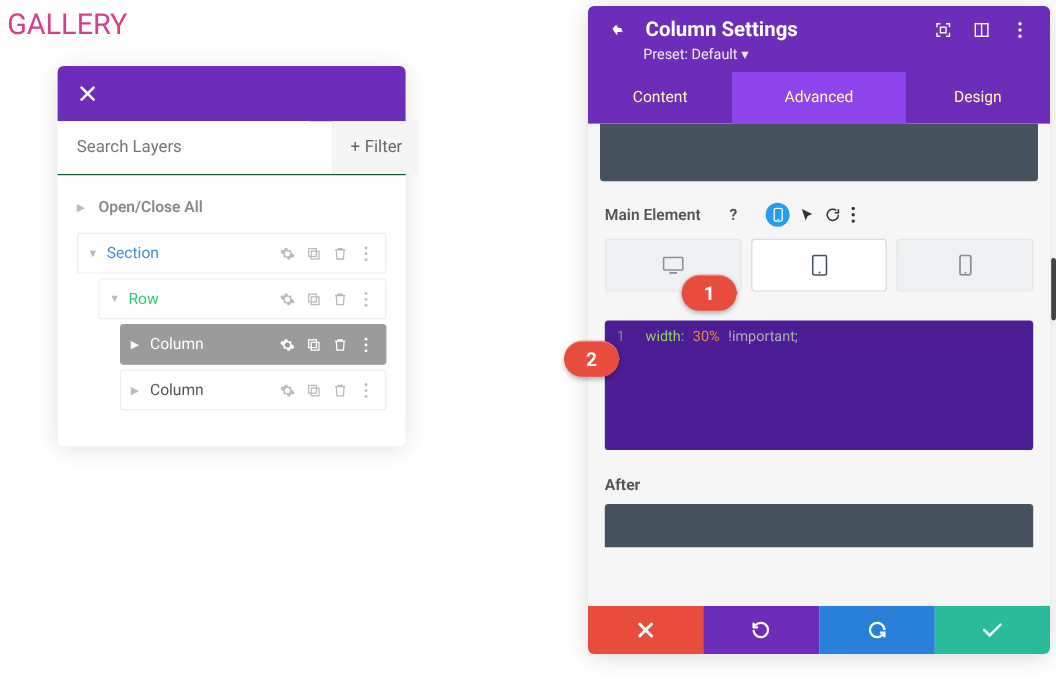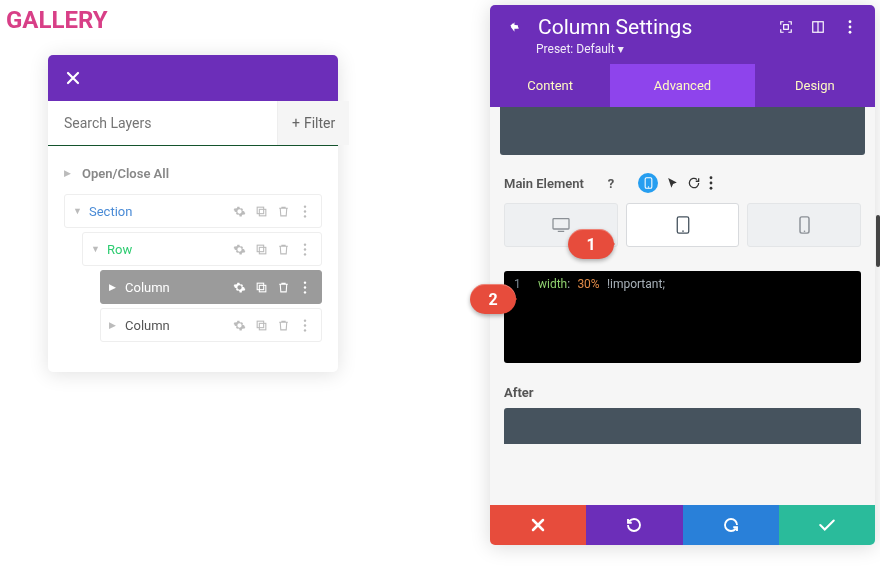--- a/index.html
+++ b/index.html
@@ -1,18 +1,18 @@
 <!DOCTYPE html>
 <html><head>
 <meta charset="utf-8">
 <style>
 * { box-sizing: border-box; margin: 0; padding: 0; font-family: -apple-system, BlinkMacSystemFont, "Segoe UI", Roboto, sans-serif; }
 body { width: 880px; height: 569px; background: #fff; position: relative; overflow: hidden; }
 
-.gallery-title { color: #d83f87; font-size: 24px; font-weight: 700; padding: 6px 6px 0 6px; }
+.gallery-title { color: #d83f87; font-size: 24px; font-weight: 400; padding: 6px 6px 0 6px; }
 
 
 .layers-panel { position: absolute; left: 48px; top: 55px; width: 290px; background: #fff; border-radius: 5px; box-shadow: 0 2px 20px rgba(0,0,0,0.12); }
 .layers-header { background: #6c2eb9; color: #fff; padding: 16px 18px; border-radius: 5px 5px 0 0; display: flex; align-items: center; }
 .layers-header-title { font-size: 16px; font-weight: 600; flex: 1; }
 .layers-header .close { font-size: 16px; cursor: pointer; }
 
 .search-row { display: flex; border-bottom: 1px solid #14532d; gap: 19px; }
 .search-input { flex: 1; border: none; padding: 14px 16px; font-size: 14px; color: #888; outline: none; }
 .filter-btn { background: #f5f5f5; border: none; border-left: 1px solid #eee; padding: 0 14px; font-size: 14px; color: #666; cursor: pointer; display: flex; align-items: center; gap: 4px; }
@@ -36,21 +36,21 @@
 .col-row.active { background: #9b9b9b; color: #fff; border-color: #9b9b9b; }
 .col-row.active .tree-actions { color: #fff; }
 .col-row.active .caret { color: #fff; }
 .col-row.active .tree-label { color: #fff; }
 
 
 .settings-panel { position: absolute; right: 5px; top: 5px; width: 385px; height: 540px; background: #f6f6f6; border-radius: 5px; box-shadow: 0 2px 20px rgba(0,0,0,0.15); display: flex; flex-direction: column; overflow: hidden; }
 
 .settings-bar { background: #6c2eb9; color: #fff; padding: 10px 16px 8px 16px; }
 .settings-bar-top { display: flex; align-items: center; gap: 14px; }
-.settings-title { font-size: 21px; font-weight: 400; flex: 1; }
+.settings-title { font-size: 17px; font-weight: 700; flex: 1; }
 .bar-icon { width: 18px; height: 18px; display: inline-flex; align-items: center; justify-content: center; cursor: pointer; }
 .preset { font-size: 12px; opacity: .9; margin-top: 3px; margin-left: 30px; }
 
 .tabs { display: flex; background: #6c2eb9; }
 .tab { flex: 1; text-align: center; padding: 14px 0; color: #fef9c3; font-size: 13px; cursor: pointer; }
 .tab.active { background: #8e44ec; }
 .tab.adv { flex: 1.2; }
 
 .settings-body { flex: 1; overflow: hidden; padding: 0 0 0 0; position: relative; }
 .code-block { background: #46535e; height: 48px; margin: 0 10px; border-radius: 0 0 3px 3px; }
@@ -58,21 +58,21 @@
 .main-element-row { display:flex; align-items:center; gap:24px; padding: 18px 14px 10px 14px; font-size:13px; color:#555; }
 .me-label { font-weight:600; }
 .me-q { font-weight:700; }
 .me-iconset { display:flex; gap:8px; align-items:center; color:#555; }
 .me-phone-badge { width:20px; height:20px; border-radius:50%; background:#269ef0; color:#fff; display:inline-flex; align-items:center; justify-content:center; font-size:11px; }
 
 .device-tabs { display:flex; gap:8px; padding: 0 14px; }
 .device-tab { flex:1; height:44px; background:#eef0f2; border:1px solid #e3e5e7; border-radius:3px; display:flex; align-items:center; justify-content:center; color:#8a8f95; cursor:pointer; }
 .device-tab.active { background:#fff; border-color:#d8dadd; color:#46535e; }
 
-.code-editor { margin: 24px 14px 0 14px; background:#000000; border-radius:3px; height:92px; padding:6px 10px; font-family: Menlo, Consolas, monospace; font-size:12px; color:#cfd6dc; position:relative; }
+.code-editor { margin: 24px 14px 0 14px; background:#4c1d95; border-radius:3px; height:108px; padding:6px 10px; font-family: Menlo, Consolas, monospace; font-size:12px; color:#cfd6dc; position:relative; }
 .ln { color:#7e8a94; margin-right:10px; }
 .kw { color:#8ecf6e; }
 .num { color:#e08a47; }
 .imp { color:#a7b0b8; }
 
 .after-label { font-size:13px; font-weight:700; color:#555; padding: 22px 14px 8px 14px; }
 .after-block { margin: 0 14px; background:#46535e; border-radius:3px 3px 0 0; height:36px; }
 
 .footer-bar { display:flex; height:40px; }
 .footer-btn { flex:1; display:flex; align-items:center; justify-content:center; color:#fff; cursor:pointer; }

